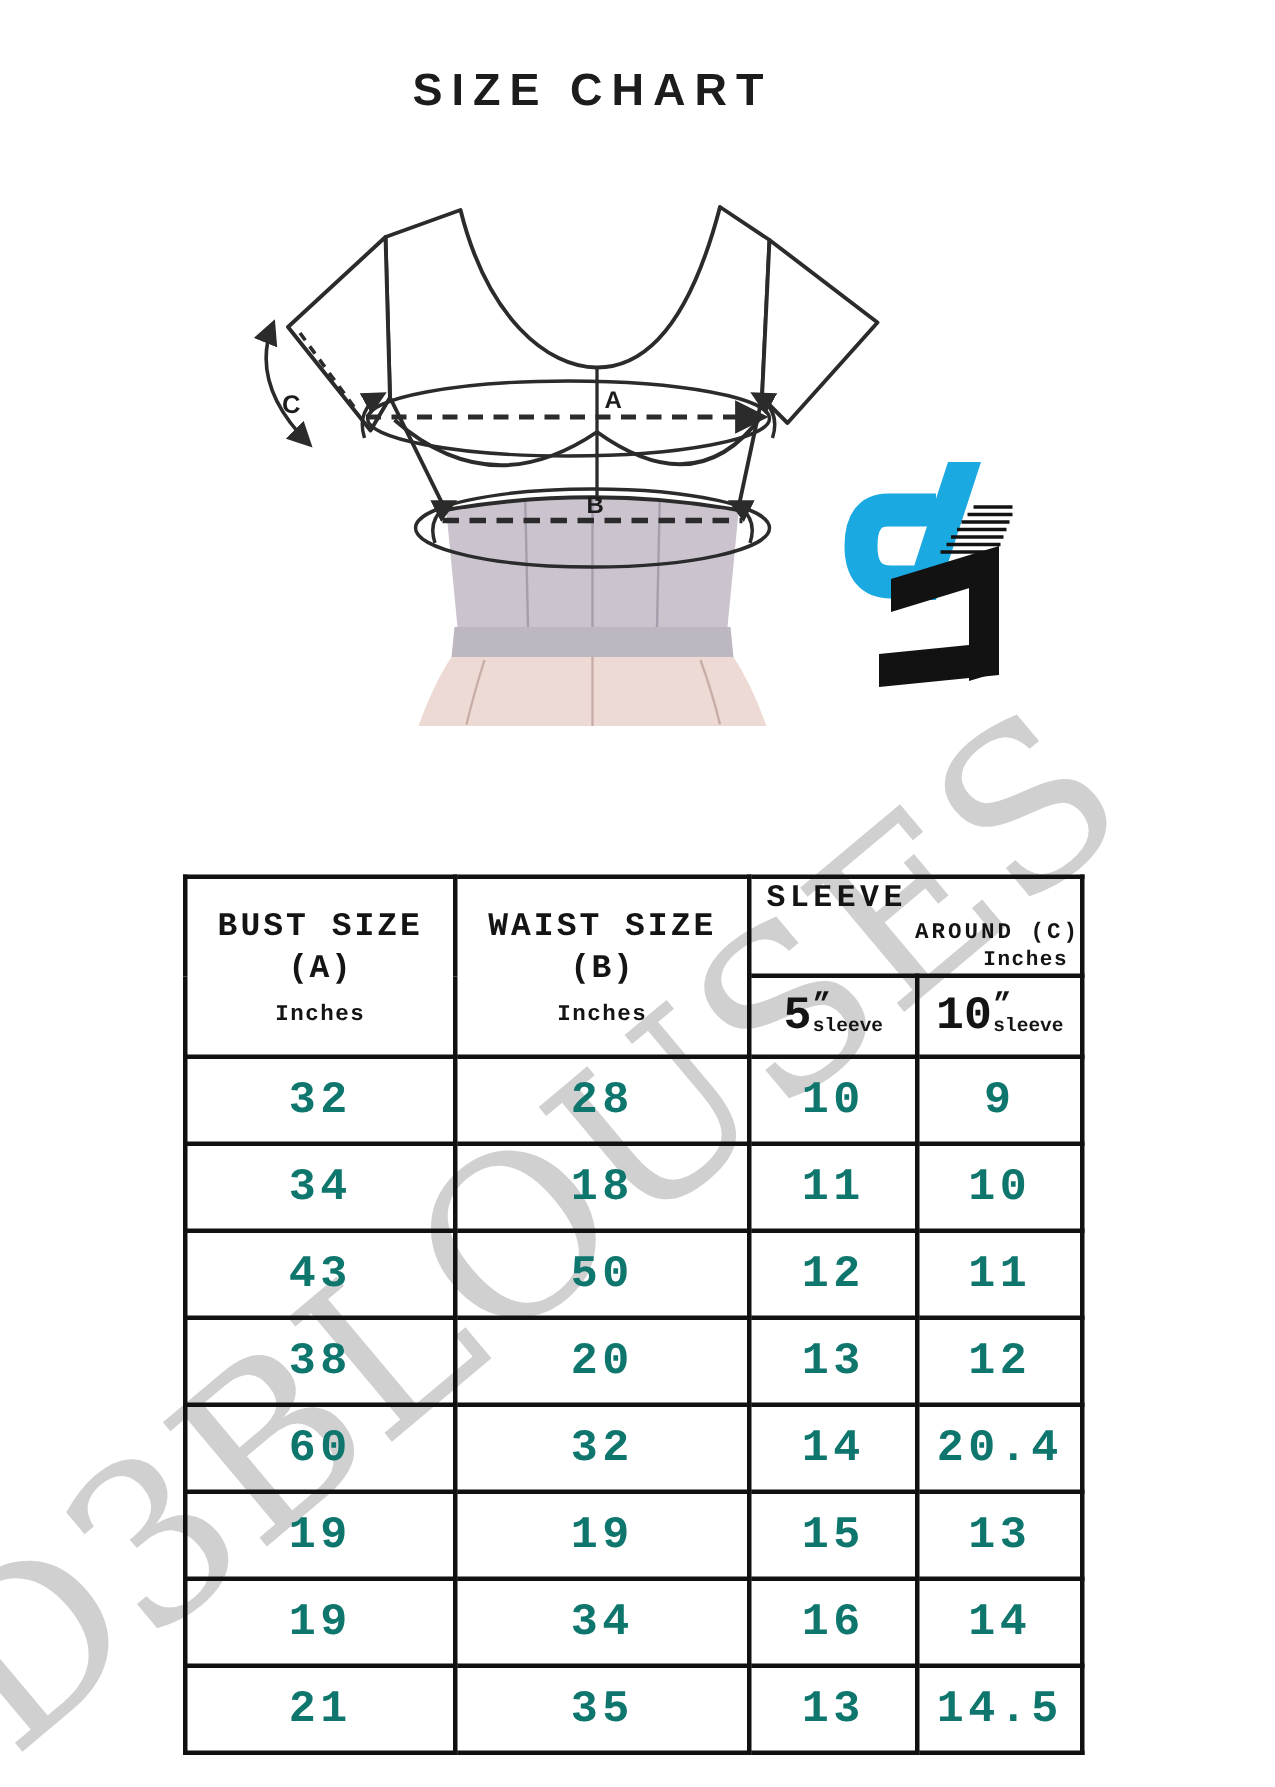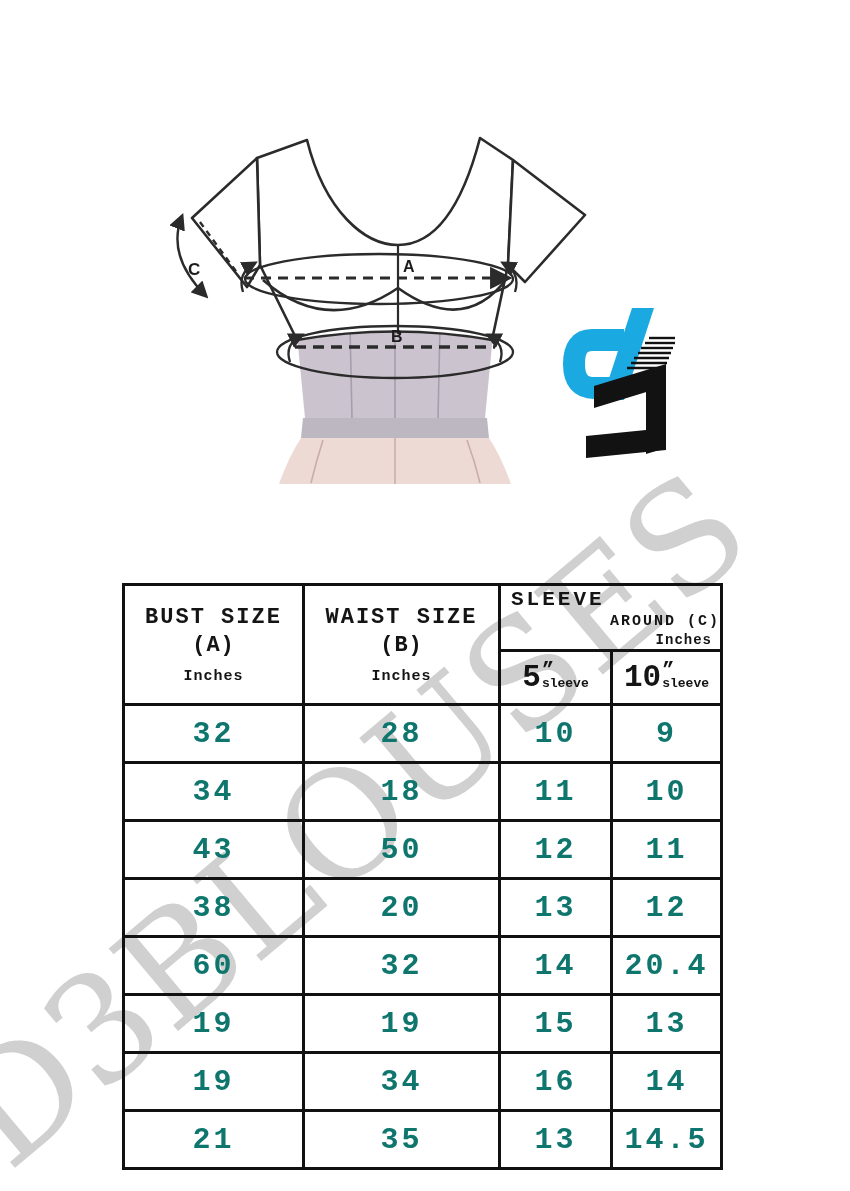--- a/index.html
+++ b/index.html
@@ -49,20 +49,21 @@
   .subhdr .sl   { display:block; font-size:13px; font-weight:bold; line-height:13px; }
   tbody td {
     height:58px; font-size:30px; font-weight:bold; letter-spacing:3px; color:#0f766e;
   }
 </style>
 </head>
 <body>
 
 <div class="page">
 
+  <div class="title">SIZE CHART</div>
 
   <div class="watermark">D3BLOUSES</div>
 
   <svg class="blouse-svg" viewBox="0 0 460 385">
     <defs>
       <marker id="arr" viewBox="0 0 10 10" refX="8" refY="5" markerWidth="7" markerHeight="7" orient="auto-start-reverse">
         <path d="M0,0 L10,5 L0,10 Z" fill="#2b2b2b"></path>
       </marker>
     </defs>
 

